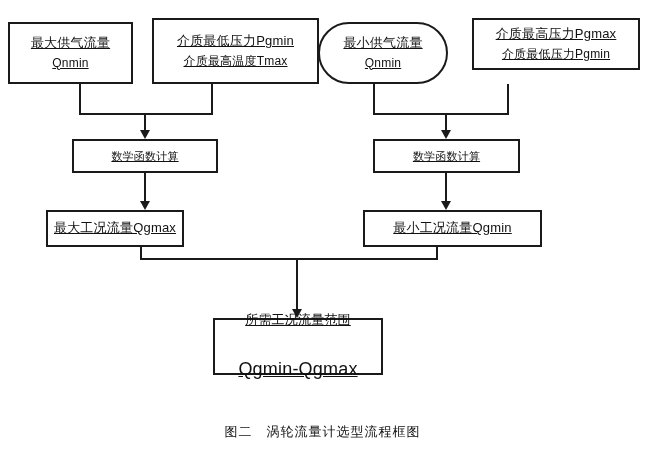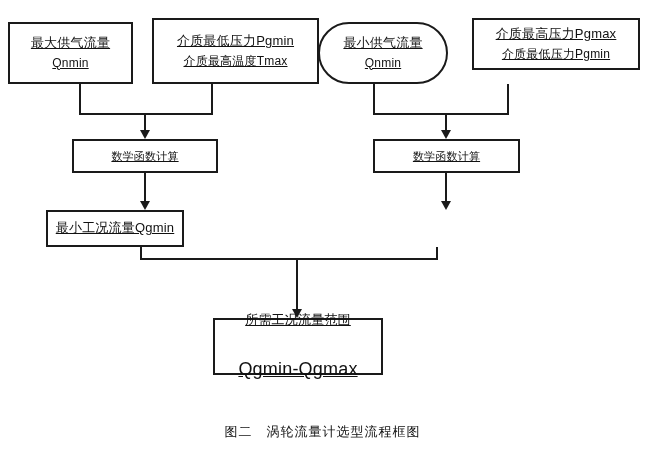--- a/index.html
+++ b/index.html
@@ -115,23 +115,26 @@
     <span class="line">数学函数计算</span>
   </div>
 
   <div class="vline" style="left:144px; top:173px; height:29px;"></div>
   <div class="arrowhead" style="left:140px; top:201px;"></div>
 
   <div class="vline" style="left:445px; top:173px; height:29px;"></div>
   <div class="arrowhead" style="left:441px; top:201px;"></div>
 
   <div class="node t-res" style="left:46px; top:210px; width:138px; height:37px;">
+    <span class="line">最大工况流量Qgmax</span>
+  </div>
+
+  <div class="node t-res" style="left:363px; top:210px; width:179px; height:37px;">
     <span class="line">最小工况流量Qgmin</span>
   </div>
-
 
   <div class="vline" style="left:140px; top:247px; height:13px;"></div>
   <div class="vline" style="left:436px; top:247px; height:13px;"></div>
   <div class="hline" style="left:140px; top:258px; width:298px;"></div>
   <div class="vline" style="left:296px; top:258px; height:52px;"></div>
   <div class="arrowhead" style="left:292px; top:309px;"></div>
 
   <div class="node t-final" style="left:213px; top:318px; width:170px; height:57px;gap:24px;">
     <span class="line">所需工况流量范围</span>
     <span class="line sub">Qgmin-Qgmax</span>

